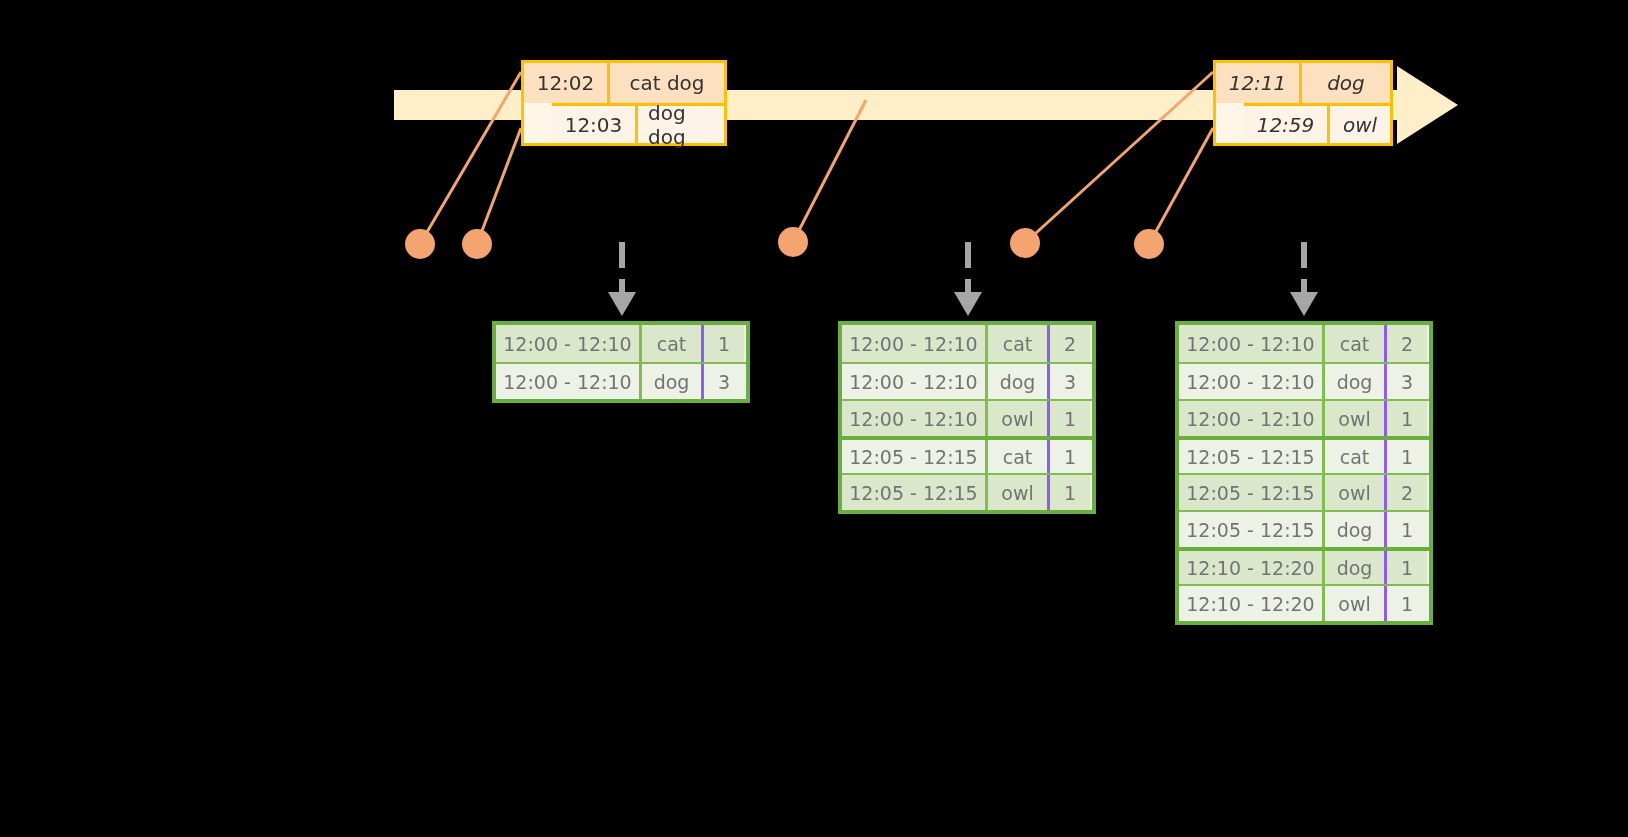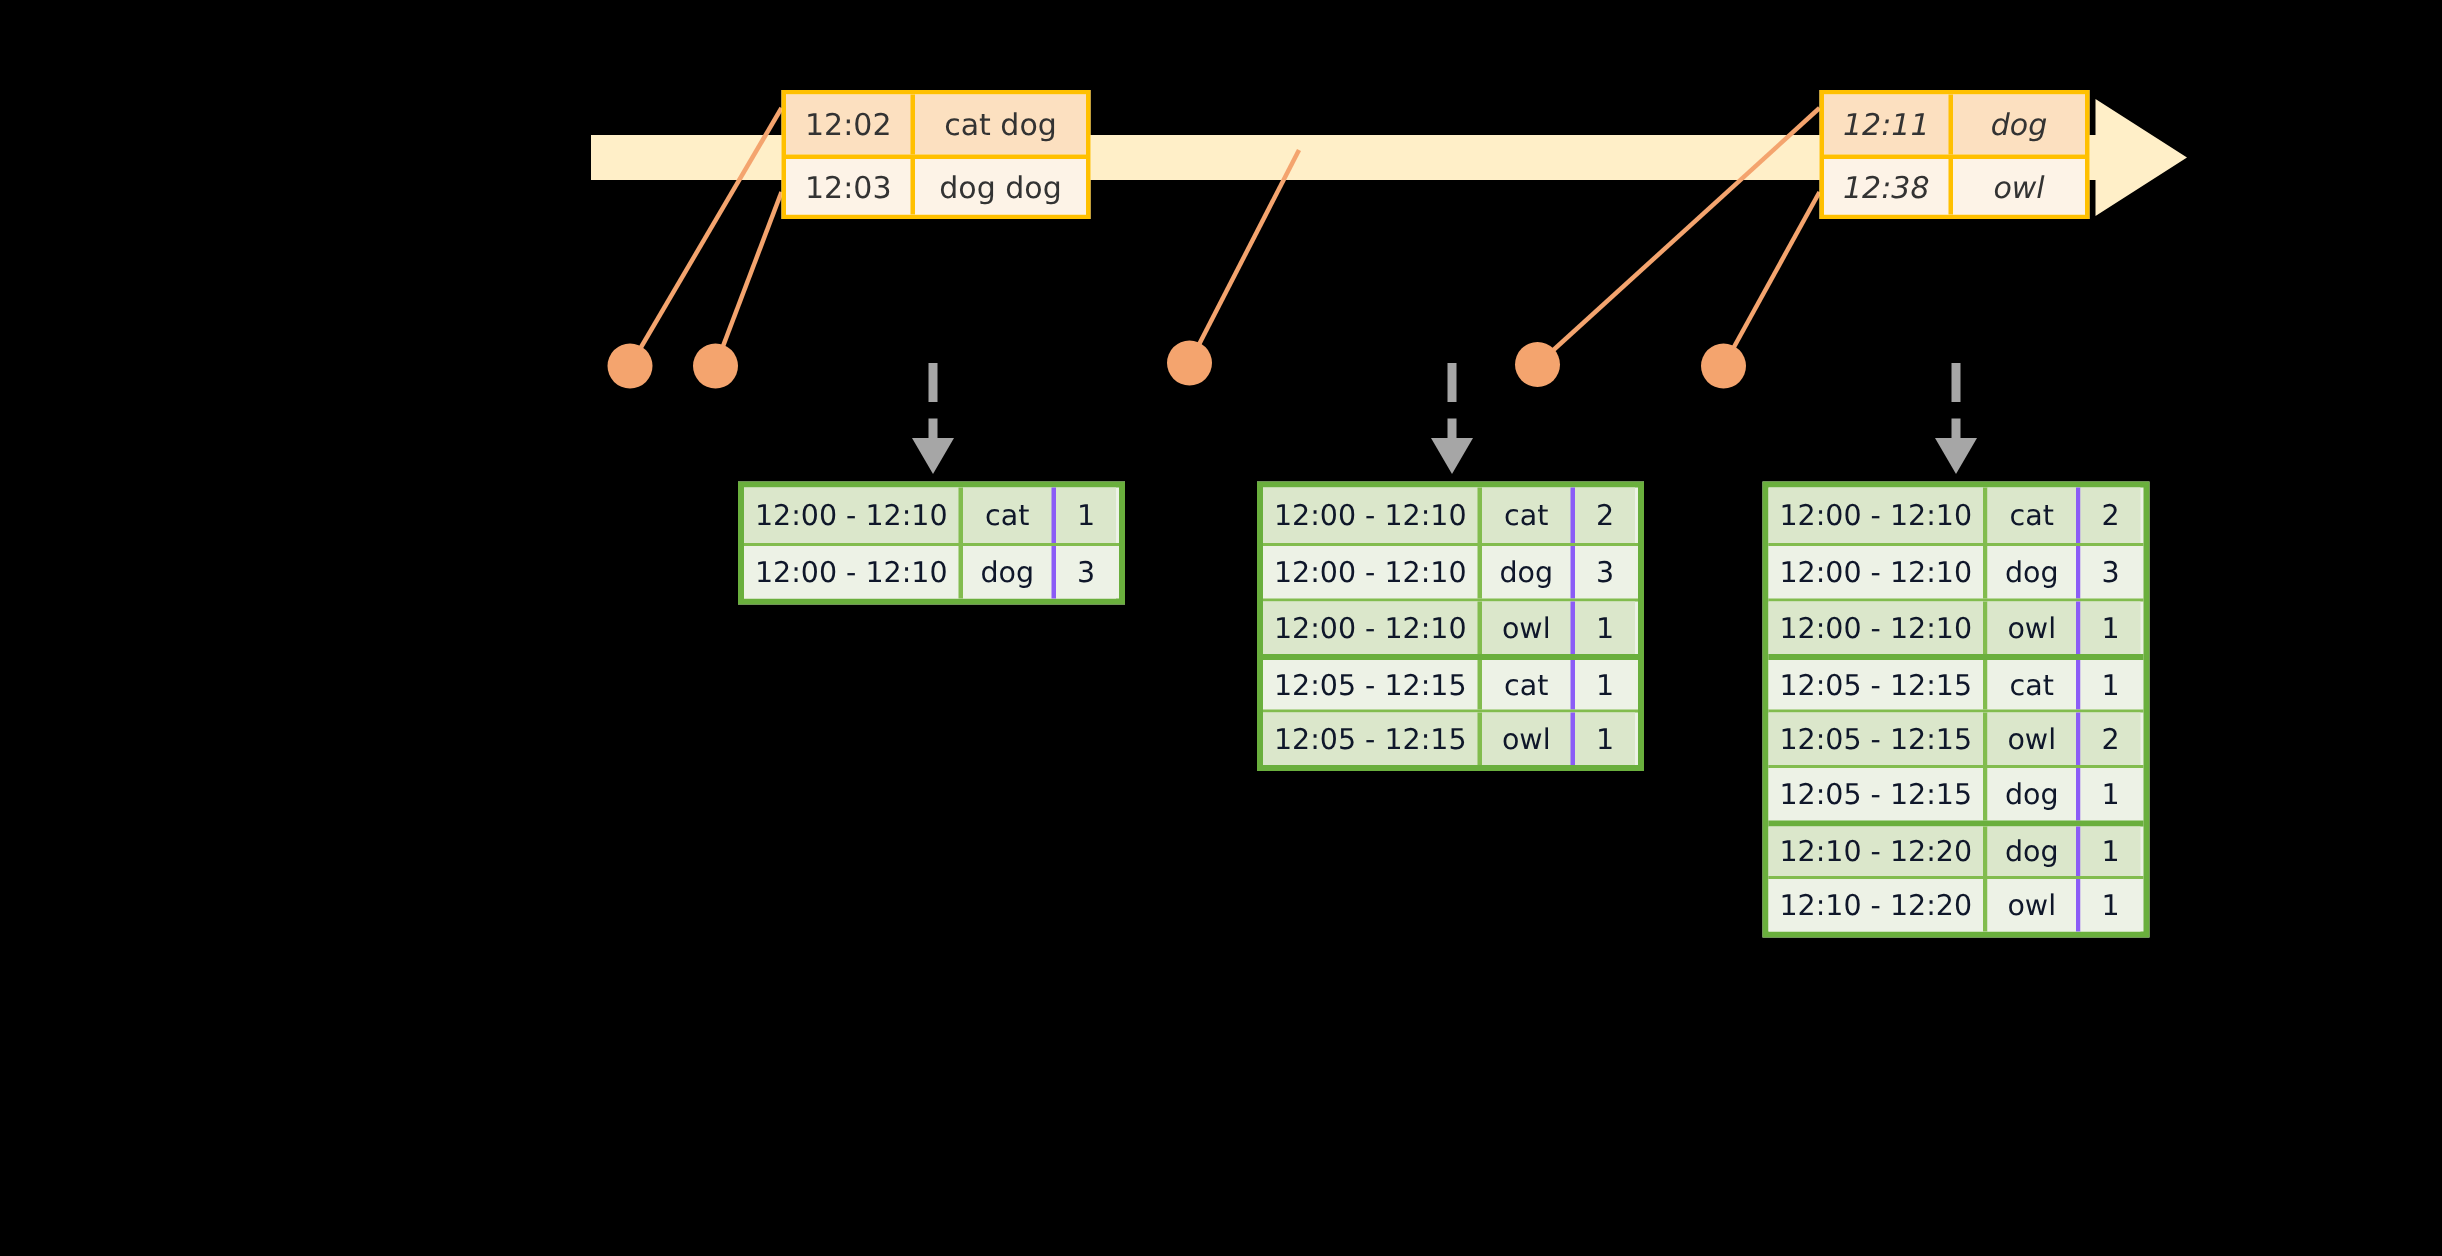--- a/index.html
+++ b/index.html
@@ -38,20 +38,21 @@
     background: #FFF6E8;
   }
   .evt-row {
     display: flex;
     flex-direction: row;
     height: 40px;
     box-sizing: border-box;
   }
   .evt-row + .evt-row {
     border-top: 3px solid #FFC000;
+    margin-left: 28px;
   }
   .evt-row.shade .evt-time, .evt-row.shade .evt-words {
     background: #FCE0C0;
   }
   .evt-row.plain .evt-time, .evt-row.plain .evt-words {
     background: #FDF3E7;
   }
   .evt-time {
     width: 86px;
     box-sizing: border-box;
@@ -89,21 +90,21 @@
     box-sizing: border-box;
   }
   .rrow + .rrow { border-top: 2px solid #82BC4E; }
   .rrow.sep + .rrow, .rrow.sepbefore { border-top: 4px solid #6AAF3D; }
   .rcell {
     box-sizing: border-box;
     display: flex;
     align-items: center;
     justify-content: center;
     font-size: 19px;
-    color: #0f172a;
+    color: #737373;
   }
   .rrow.even .rcell { background: #DBE7CB; }
   .rrow.odd  .rcell { background: #EDF2E6; }
   .c-win { width: 146px; border-right: 3px solid #82BC4E; }
   .c-word { width: 62px; border-right: 3px solid #8b5cf6; }
   .c-cnt { width: 40px; }
 
   .t1 { left: 492px; top: 321px; width: 258px; }
   .t2 { left: 838px; top: 321px; width: 258px; }
   .t3 { left: 1175px; top: 321px; width: 258px; }
@@ -154,21 +155,21 @@
     </div>
   </div>
 
 
   <div class="evt-group" style="left:1213px; top:60px; width:180px;font-style:italic;">
     <div class="evt-row shade">
       <div class="evt-time">12:11</div>
       <div class="evt-words">dog</div>
     </div>
     <div class="evt-row plain">
-      <div class="evt-time">12:38</div>
+      <div class="evt-time">12:59</div>
       <div class="evt-words">owl</div>
     </div>
   </div>
 
   <div class="rtable t1" id="tbl0">
       <div class="rrow even">
         <div class="rcell c-win">12:00 - 12:10</div>
         <div class="rcell c-word">cat</div>
         <div class="rcell c-cnt">1</div>
       </div>

